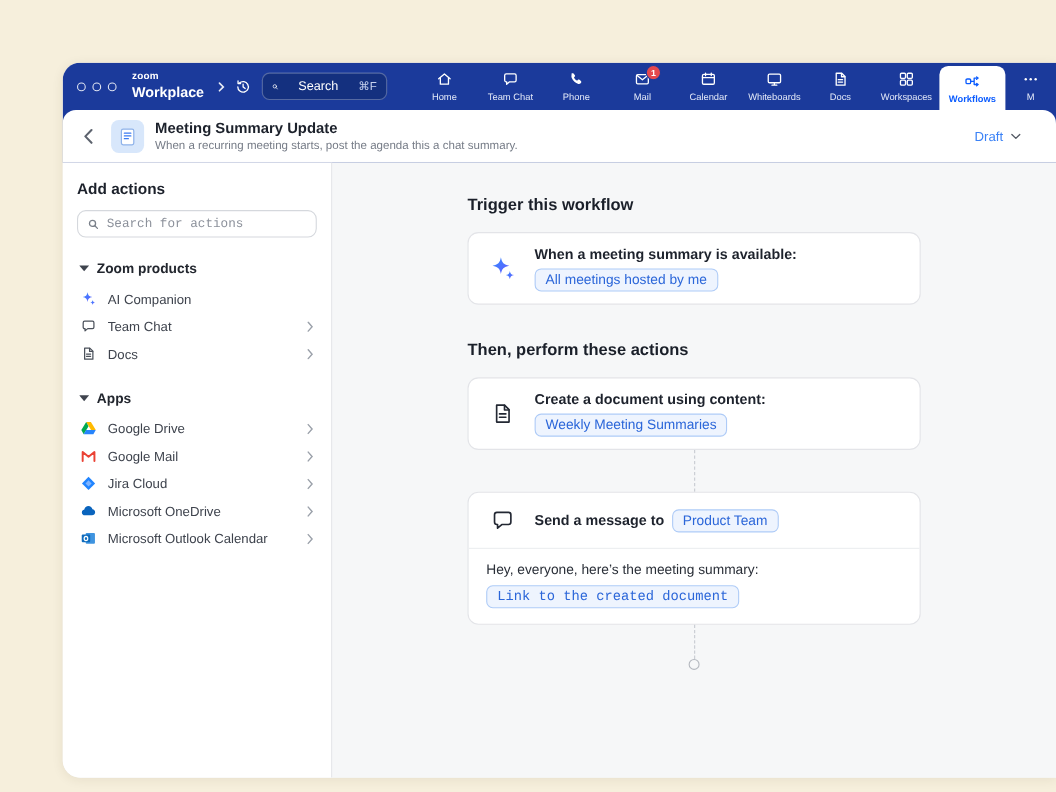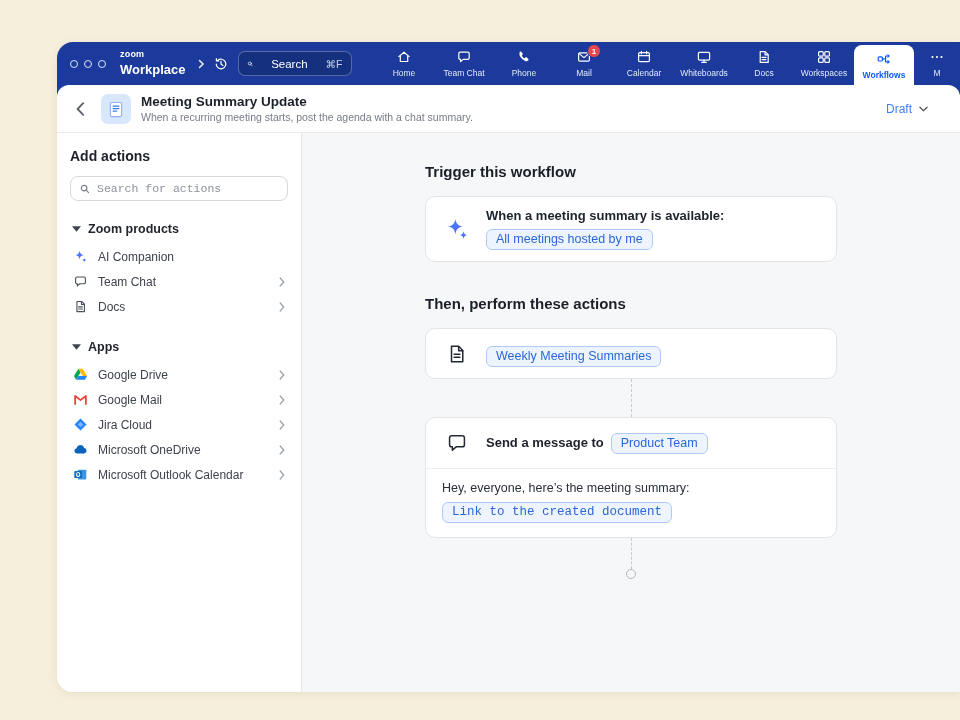--- a/index.html
+++ b/index.html
@@ -5,21 +5,21 @@
   * { box-sizing: border-box; margin: 0; padding: 0; }
   html, body { width: 960px; height: 720px; }
   body {
     background: #f6efdc;
     font-family: "Liberation Sans", sans-serif;
     position: relative;
     overflow: hidden;
   }
 
   .window {
-    position: absolute; left: 57px; top: 42px; width: 903px; height: 650px;
+    position: absolute; left: 57px; top: 57px; width: 903px; height: 650px;
     border-radius: 16px 0 0 16px; overflow: hidden;
     display: flex; flex-direction: column; background: #f6f7f8;
     box-shadow: 0 2px 10px rgba(60,50,20,.08);
   }
 
   
   .topnav {
     height: 43px; flex: none; background: #1b3a9b;
     display: flex; align-items: center; padding-left: 13px;
   }
@@ -256,21 +256,21 @@
           </svg>
       </span>
       <span class="app-ico">
         <svg width="18" height="18" viewBox="0 0 16 16">
             <rect x="3" y="2.2" width="10" height="12.6" rx="1.4" fill="#fff" stroke="#8fb3ea" stroke-width="1"></rect>
             <path d="M5.4 5.4h5.2M5.4 7.6h5.2M5.4 9.8h3.2" stroke="#3b7bf2" stroke-width="1.1" stroke-linecap="round"></path>
           </svg>
       </span>
       <div class="header-text">
         <div class="header-title">Meeting Summary Update</div>
-        <div class="header-sub">When a recurring meeting starts, post the agenda with a chat summary.</div>
+        <div class="header-sub">When a recurring meeting starts, post the agenda this a chat summary.</div>
       </div>
       <div class="draft-btn">
         <span>Draft</span>
         <svg width="9" height="6" viewBox="0 0 10 6" fill="none" stroke="#555b65" stroke-width="1.4" stroke-linecap="round" stroke-linejoin="round">
             <path d="m1 1 4 4 4-4"></path>
           </svg>
       </div>
     </div>
   </div>
 
@@ -450,20 +450,21 @@
         <div class="card">
           <div class="card-row">
             <span class="card-ico">
               <svg width="22" height="22" viewBox="0 0 16 16" fill="none" stroke="currentColor" stroke-width="1.1" stroke-linecap="round" stroke-linejoin="round">
                   <path d="M4 2.4h5.2l3 3v8.2H4z"></path>
                   <path d="M9.2 2.6v3h3"></path>
                   <path d="M5.9 8.2h4.2M5.9 10.4h4.2"></path>
                 </svg>
             </span>
             <div>
+              <div class="card-main-text">Create a document using content:</div>
               <span class="chip">Weekly Meeting Summaries</span>
             </div>
           </div>
         </div>
 
         <div class="connector c1"></div>
 
         <div class="card">
           <div class="card3-top">
             <span class="card-ico">

